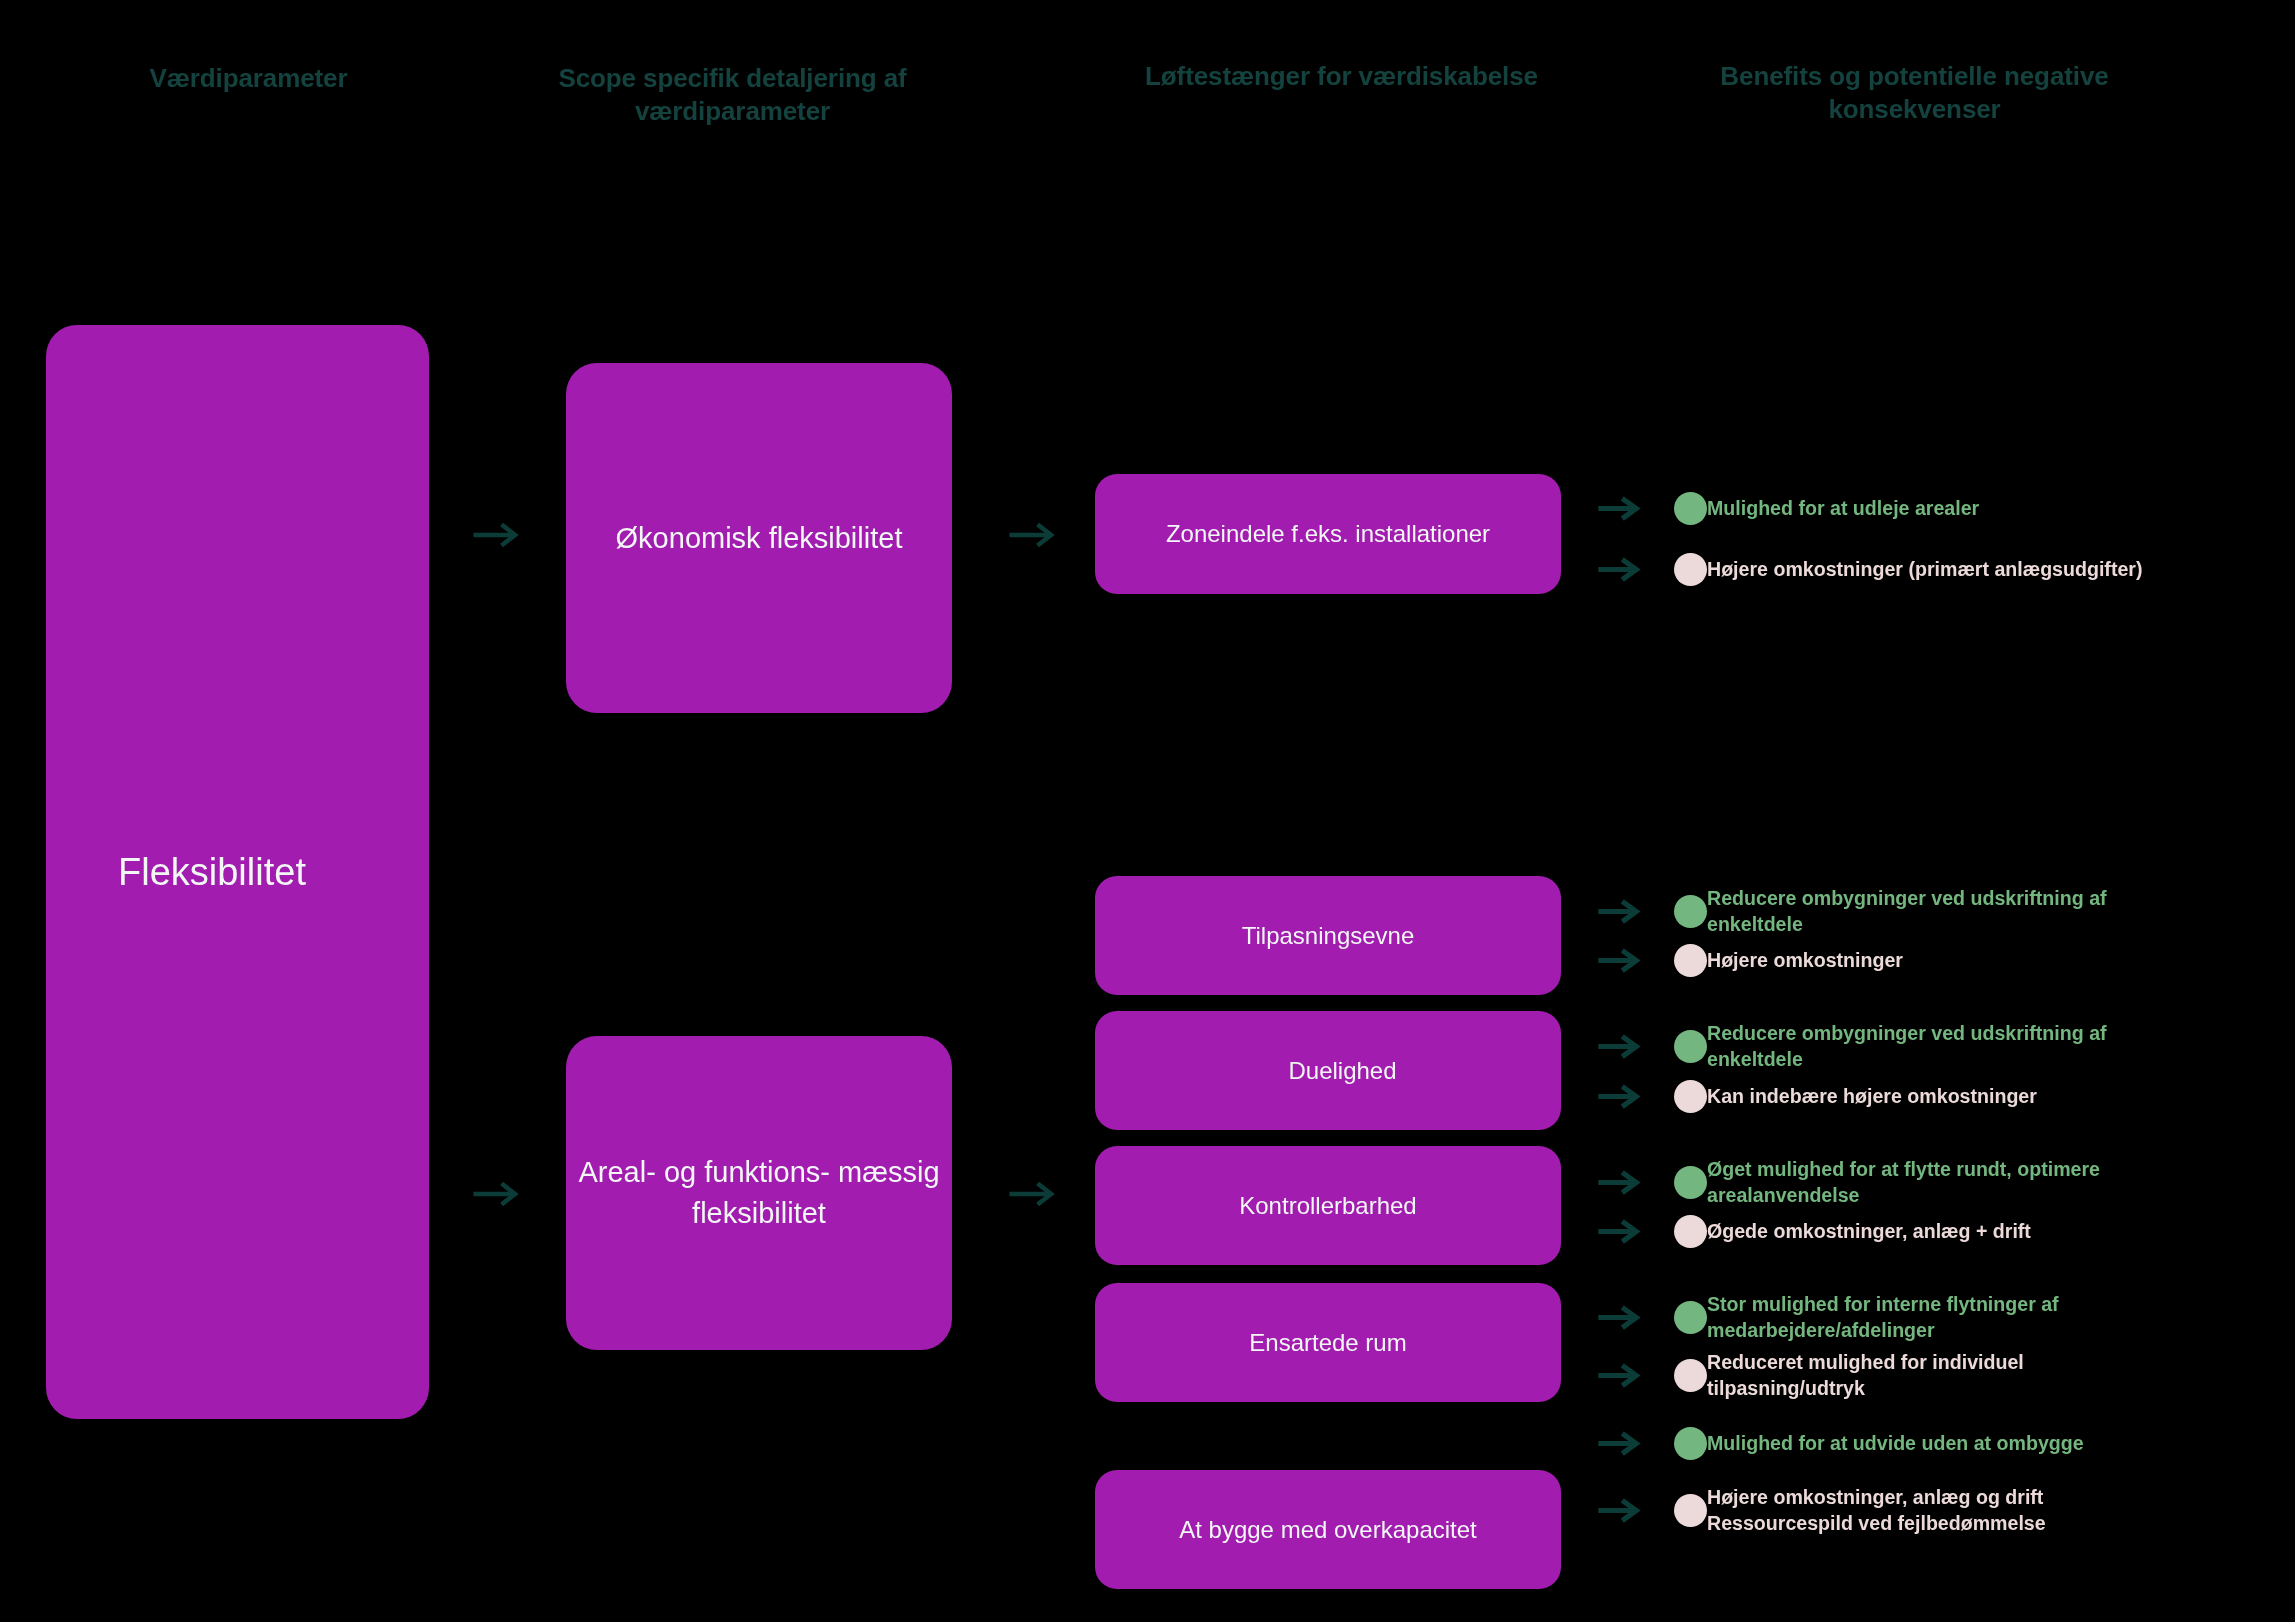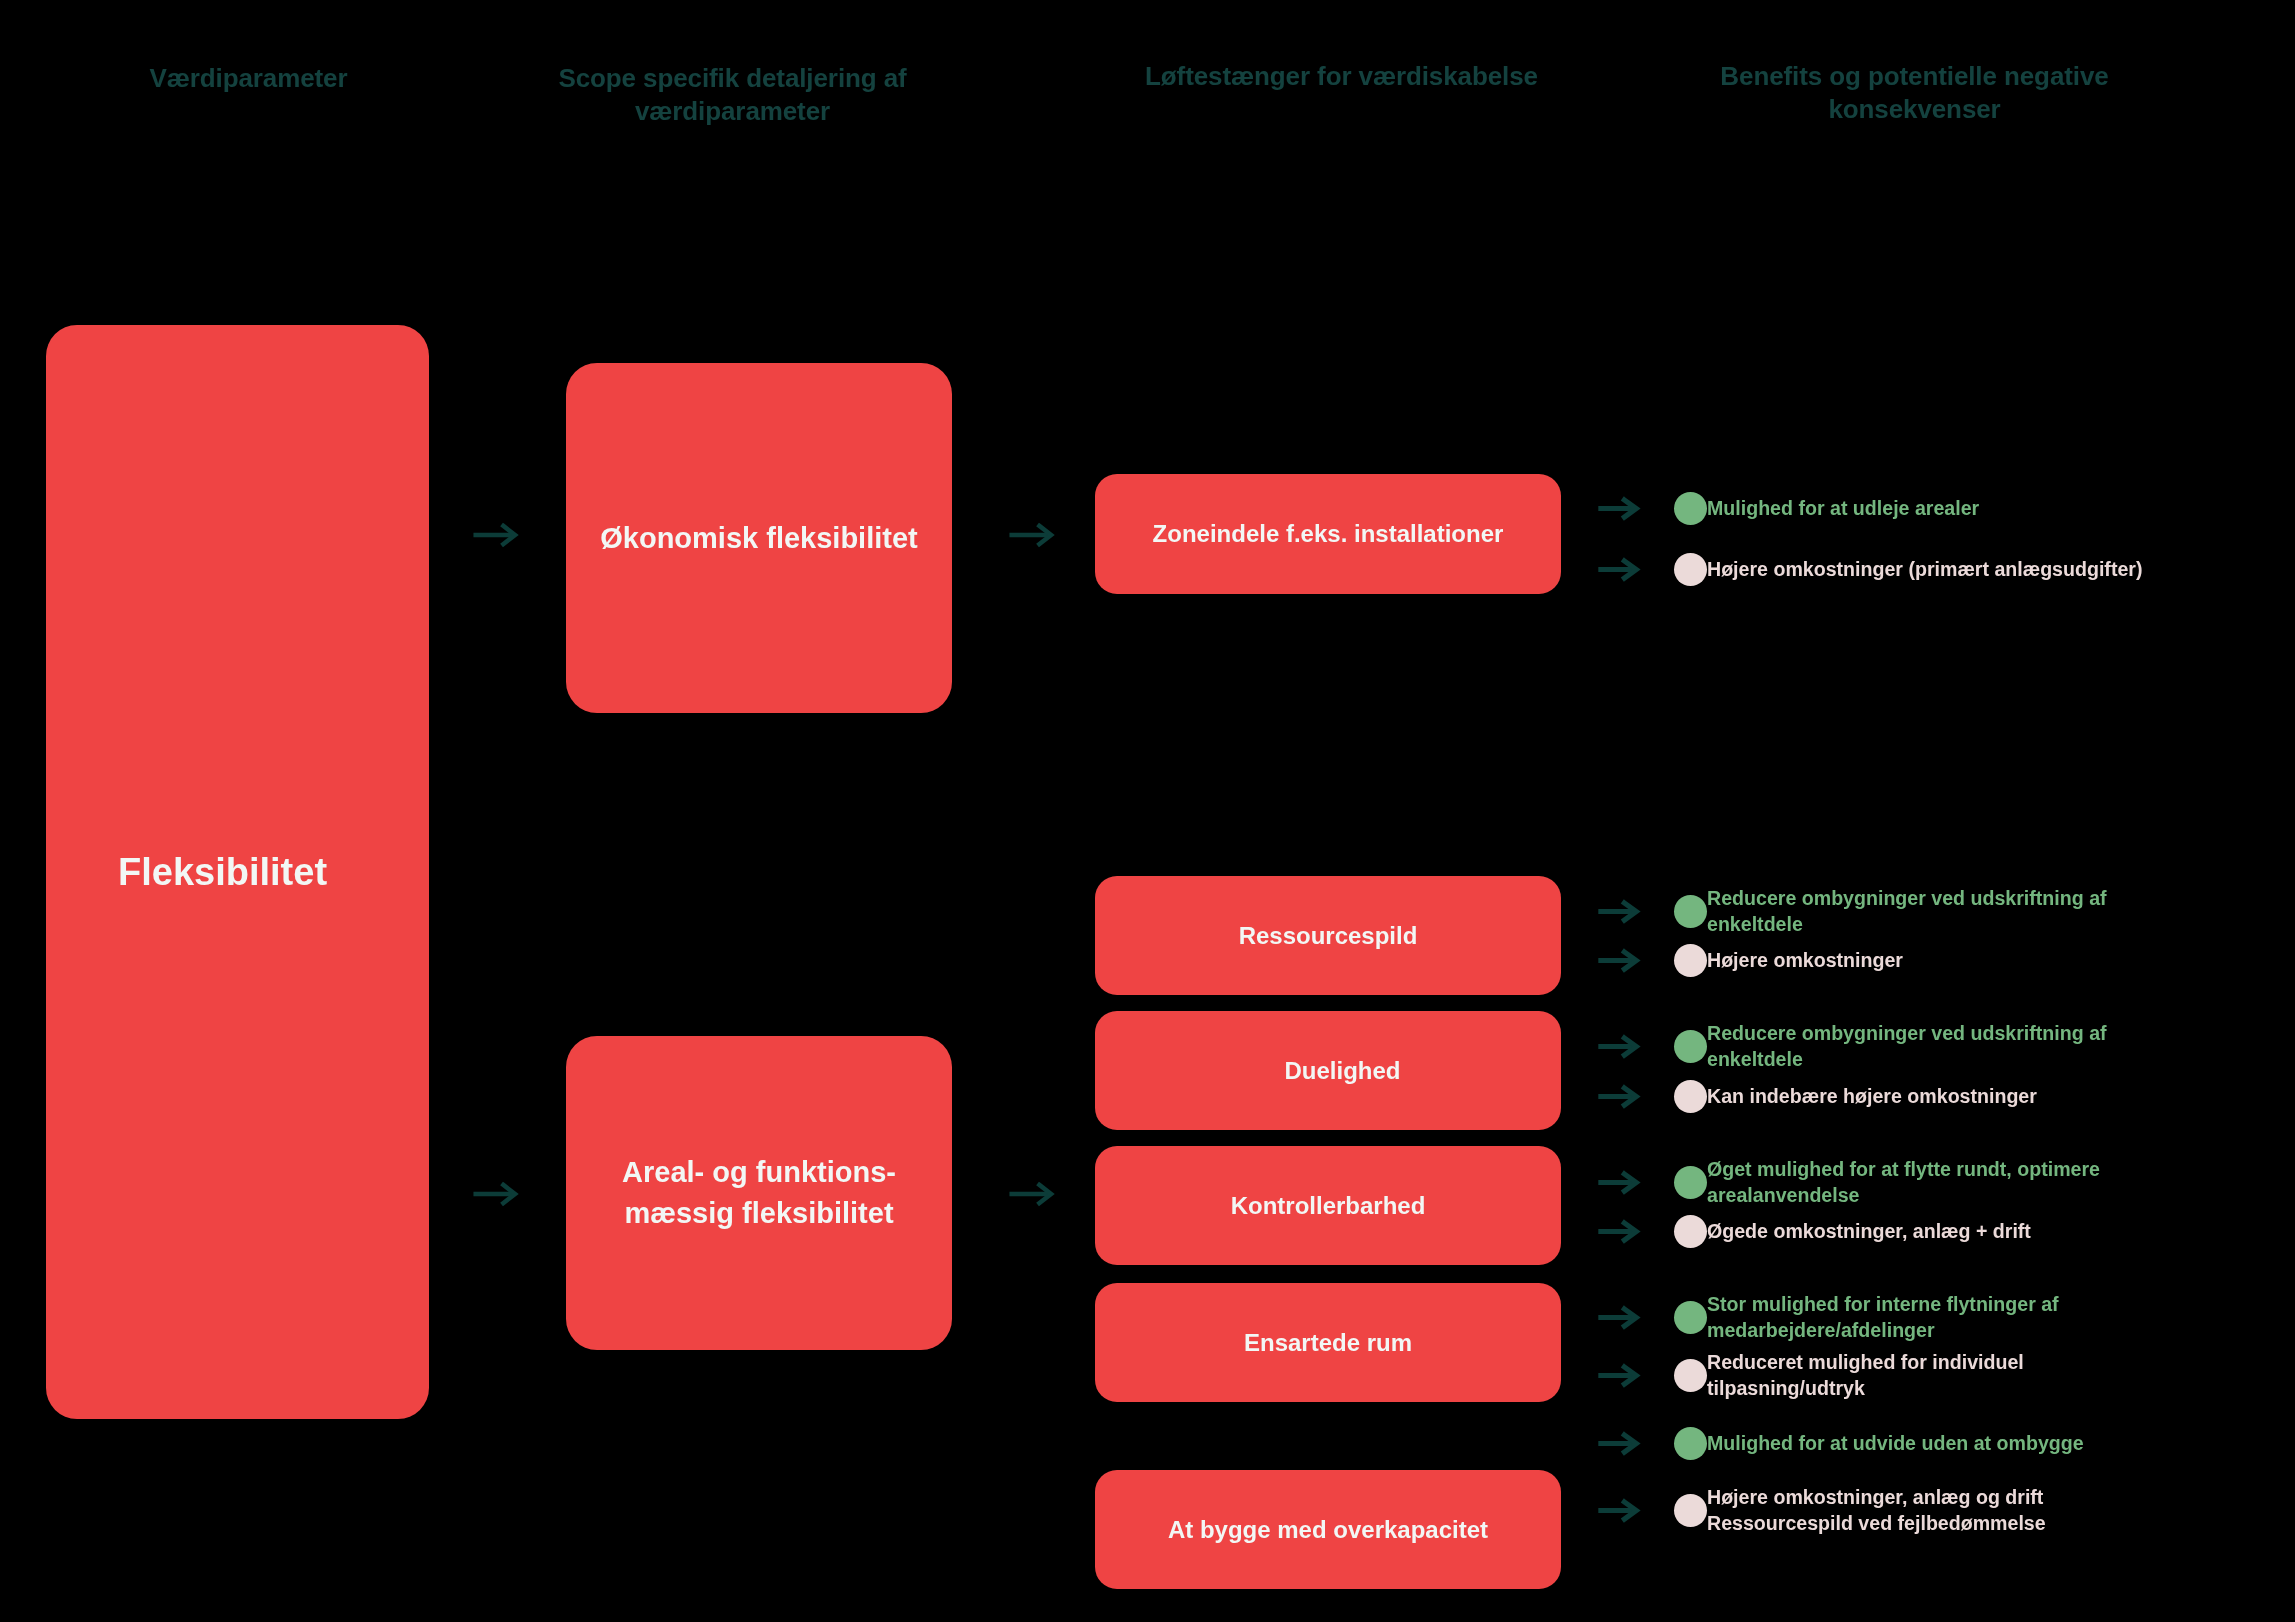--- a/index.html
+++ b/index.html
@@ -32,27 +32,27 @@
     letter-spacing: -0.1px;
   }
   #hdr-1 { left:  26px;  top: 62px;  width: 445px; text-align: center; }
   #hdr-2 { left: 510px;  top: 62px;  width: 445px; }
   #hdr-3 { left: 1106px; top: 60px;  width: 471px; }
   #hdr-4 { left: 1656px; top: 60px;  width: 517px; }
 
   
   .box {
     position: absolute;
-    background: #ef4444;
+    background: #a21caf;
     color: #F2F7F5;
     display: flex;
     align-items: center;
     justify-content: center;
     text-align: center;
-    font-weight: bold;
+    font-weight: normal;
     box-sizing: border-box;
   }
 
   #box-root {
     left: 46px;  top: 325px;
     width: 383px; height: 1094px;
     border-radius: 31px;
     font-size: 38px;
     justify-content: flex-start;
     padding-left: 72px;
@@ -162,21 +162,21 @@
     </svg>
   </div>
   <div class="arrow" style="left:1008px; top:1181px;">
     <svg width="51" height="26" viewBox="0 0 78 40" aria-hidden="true">
       <path d="M2 20 H62" stroke="#0C3C38" stroke-width="7" fill="none"></path>
       <path d="M48 6 L66 20 L48 34" stroke="#0C3C38" stroke-width="7" fill="none" stroke-linecap="square"></path>
     </svg>
   </div>
 
   <div class="box lever-box" id="lever-0">Zoneindele f.eks. installationer</div>
-  <div class="box lever-box" id="lever-1">Ressourcespild</div>
+  <div class="box lever-box" id="lever-1">Tilpasningsevne</div>
   <div class="box lever-box" id="lever-2">Duelighed</div>
   <div class="box lever-box" id="lever-3">Kontrollerbarhed</div>
   <div class="box lever-box" id="lever-4">Ensartede rum</div>
   <div class="box lever-box" id="lever-5">At bygge med overkapacitet</div>
 
   <div class="benefit-row" style="left:1597px; top:492px;">
     <span class="benefit-arrow">
       <svg width="47" height="25" viewBox="0 0 72 38" aria-hidden="true">
         <path d="M2 19 H56" stroke="#0C3C38" stroke-width="8" fill="none"></path>
         <path d="M42 6 L60 19 L42 32" stroke="#0C3C38" stroke-width="8" fill="none" stroke-linecap="square"></path>

